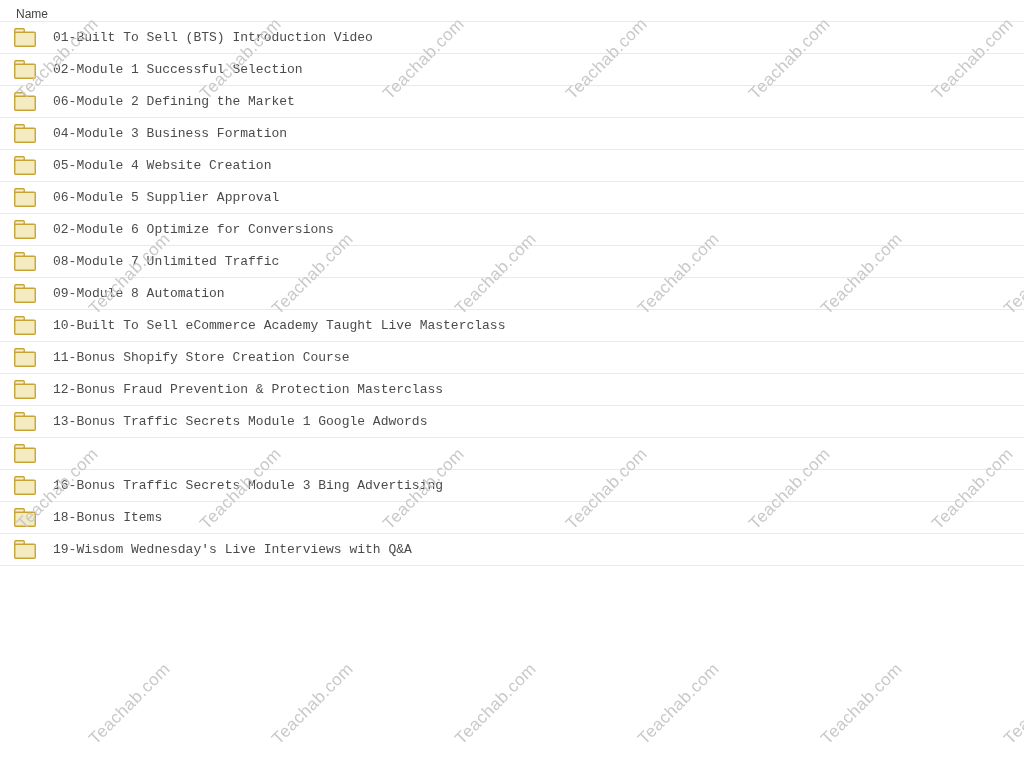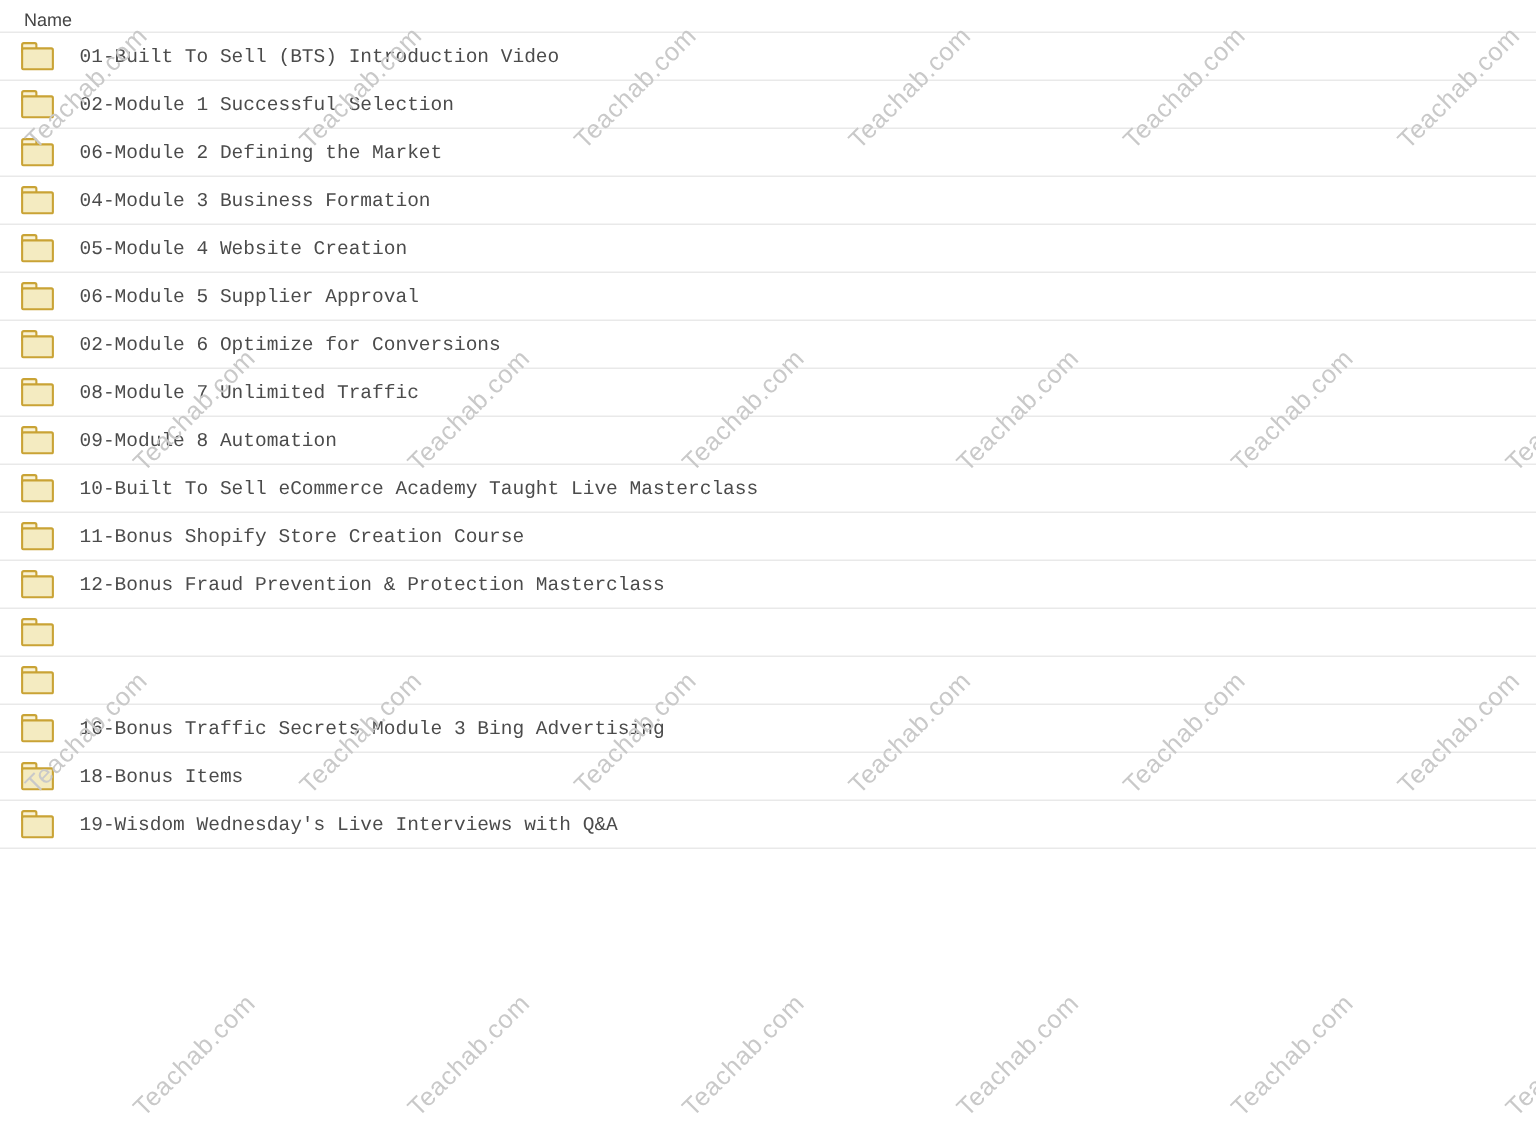--- a/index.html
+++ b/index.html
@@ -193,20 +193,21 @@
     <a class="label">12-Bonus Fraud Prevention &amp; Protection Masterclass</a>
   </li>
 
   <li class="row">
     <span class="folder-icon">
       <svg width="22" height="19" viewBox="0 0 22 19" xmlns="http://www.w3.org/2000/svg">
         <rect x="0.75" y="0.75" width="9.5" height="6.5" rx="1" fill="var(--folder-tab-fill, #f9f2d4)" stroke="var(--folder-border, #c9a335)" stroke-width="1.4"></rect>
         <rect x="0.75" y="4.25" width="20.5" height="14" rx="1" fill="var(--folder-fill, #f4ebc1)" stroke="var(--folder-border, #c9a335)" stroke-width="1.4"></rect>
       </svg>
     </span>
+    <a class="label">13-Bonus Traffic Secrets Module 1 Google Adwords</a>
   </li>
 
 
   <li class="row">
     <span class="folder-icon">
       <svg width="22" height="19" viewBox="0 0 22 19" xmlns="http://www.w3.org/2000/svg">
         <rect x="0.75" y="0.75" width="9.5" height="6.5" rx="1" fill="var(--folder-tab-fill, #f9f2d4)" stroke="var(--folder-border, #c9a335)" stroke-width="1.4"></rect>
         <rect x="0.75" y="4.25" width="20.5" height="14" rx="1" fill="var(--folder-fill, #f4ebc1)" stroke="var(--folder-border, #c9a335)" stroke-width="1.4"></rect>
       </svg>
     </span>

